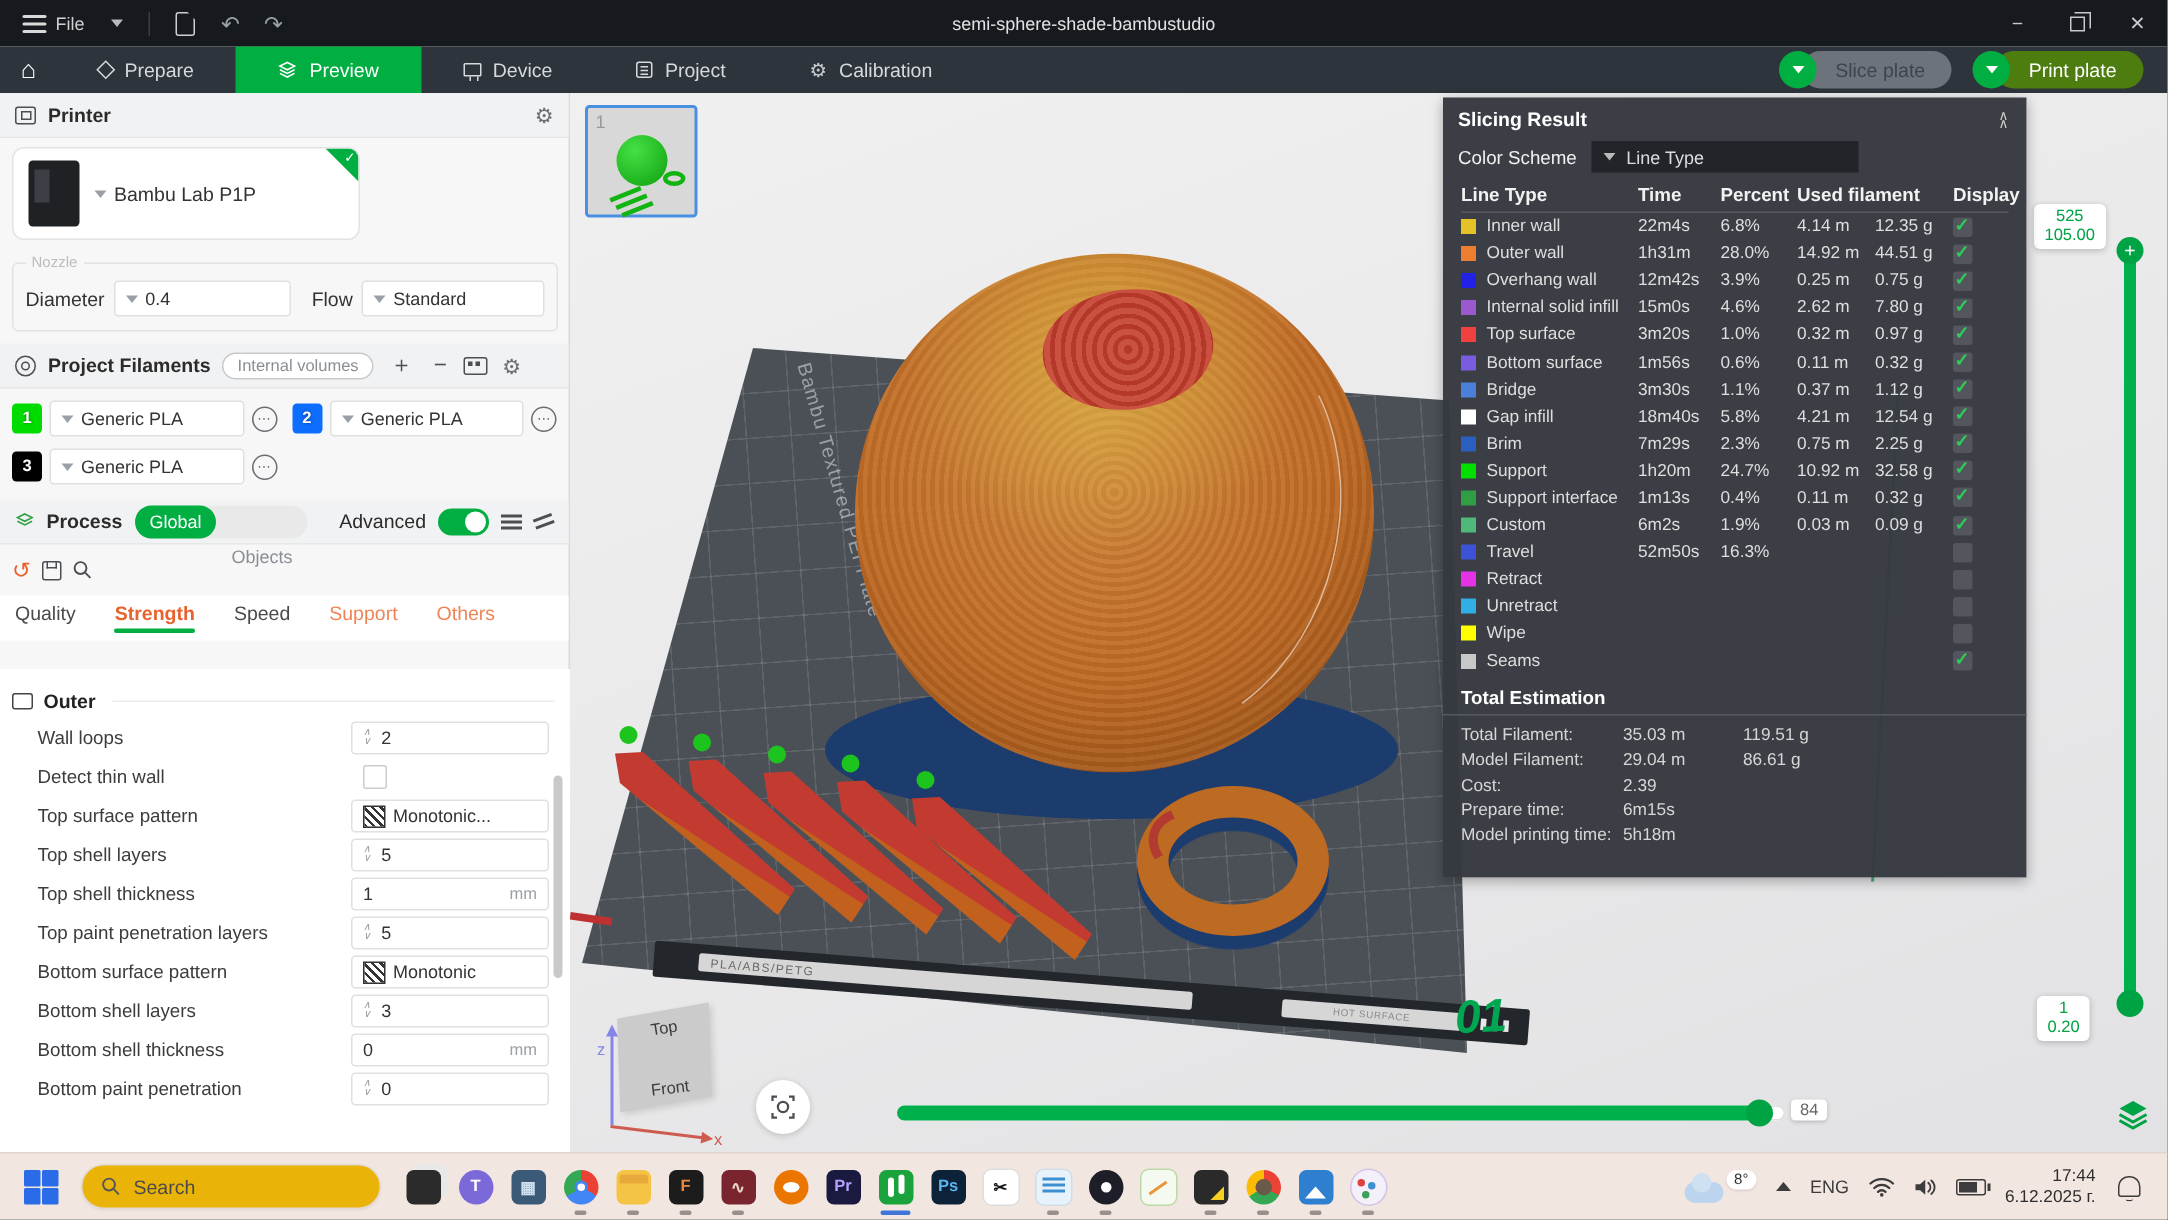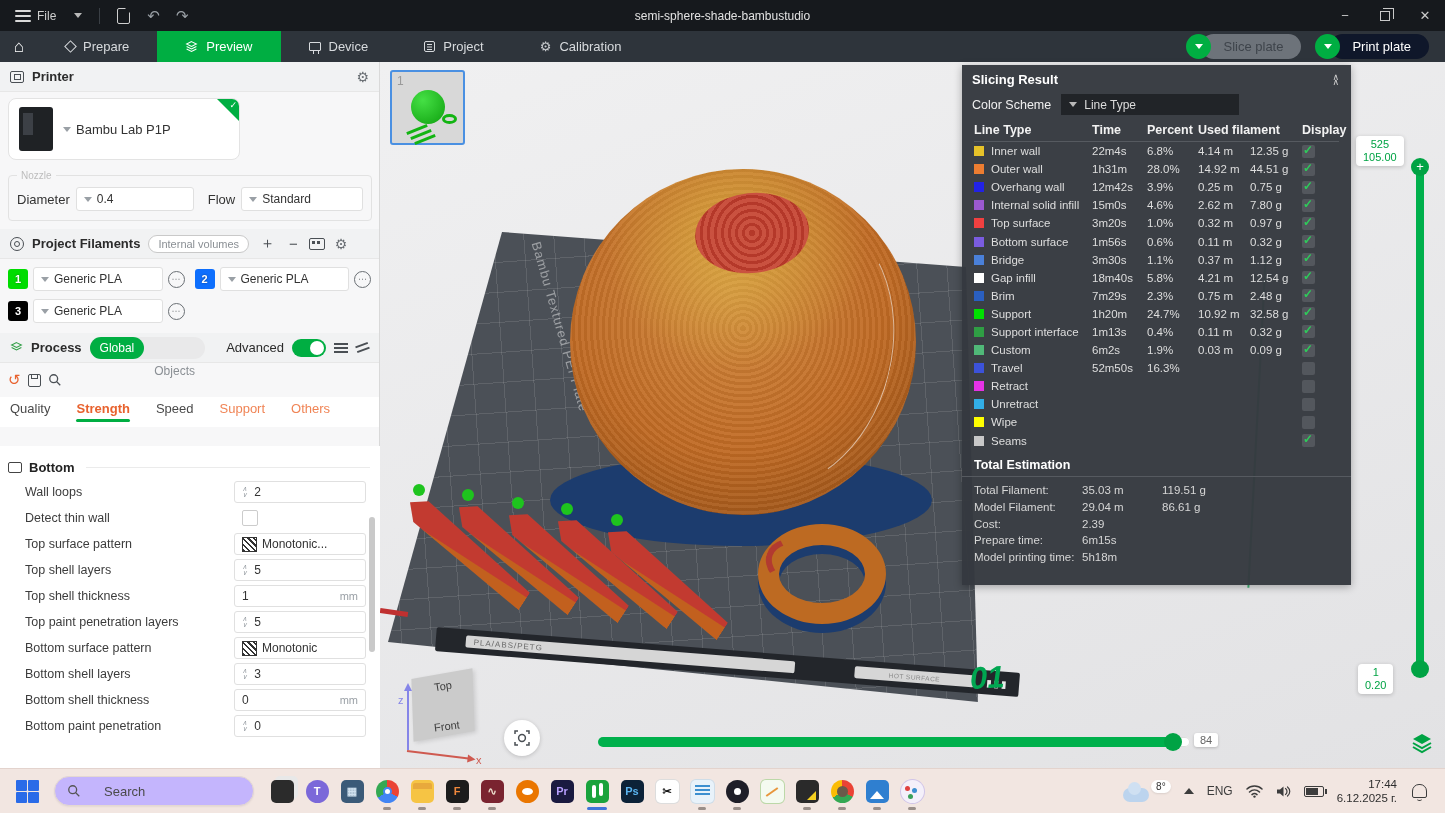--- a/index.html
+++ b/index.html
@@ -35,21 +35,21 @@
   .i-monitor::after { content:""; position:absolute; left:3px; bottom:-4px; width:4px; height:3px; border-left:1.5px solid currentColor; border-right:1.5px solid currentColor; }
   .i-doc { width:11px; height:11px; border:1.5px solid currentColor; border-radius:2px; position:relative; display:inline-block; }
   .i-doc::after { content:""; position:absolute; left:2px; top:2px; width:5px; height:1.2px; background:currentColor; box-shadow:0 2.5px 0 currentColor, 0 5px 0 currentColor; }
   svg.i-layers { width:13px; height:13px; }
   .nav-right { margin-left:auto; display:flex; align-items:center; gap:14px; padding-right:16px; }
   .plate-btn { display:flex; align-items:center; height:25px; }
   .drop-circle { width:25px; height:25px; border-radius:50%; background:#00ae42; display:flex; align-items:center; justify-content:center; z-index:2; }
   .drop-circle .cw { width:0; height:0; border-left:4px solid transparent; border-right:4px solid transparent; border-top:5px solid #fff; }
   .pill { height:25px; margin-left:-10px; padding:0 18px 0 22px; border-radius:13px; display:flex; align-items:center; font-size:13px; }
   .pill.gray { background:#6d737a; color:#3e444b; }
-  .pill.green { background:#0f172a; color:#fff; }
+  .pill.green { background:#4d7c0f; color:#fff; }
 
   
   .left-panel { position:absolute; left:0; top:62px; width:380px; height:706px; background:#f7f7f8; border-right:1px solid #d9d9d9; font-size:12px; color:#333; }
   .sec-head { display:flex; align-items:center; height:30px; padding:0 10px; background:#f1f2f3; border-bottom:1px solid #e7e7e7; gap:8px; }
   .sec-title { font-size:13px; font-weight:bold; color:#2b2b2b; }
   .gear { margin-left:auto; color:#6a6f74; font-size:14px; }
   .i-printer { width:14px; height:12px; border:1.5px solid #4a4f54; border-radius:2px; position:relative; display:inline-block; }
   .i-printer::after { content:""; position:absolute; left:3px; top:2px; width:5px; height:4px; border:1.2px solid #4a4f54; }
   .i-spool { width:14px; height:14px; border-radius:50%; border:1.5px solid #4a4f54; position:relative; display:inline-block; }
   .i-spool::after { content:""; position:absolute; inset:3px; border-radius:50%; border:1.2px solid #4a4f54; }
@@ -208,21 +208,21 @@
   .dchk { width:13px; height:13px; background:#53575d; border-radius:2px; justify-self:start; position:relative; }
   .dchk.on::after { content:"✓"; position:absolute; left:1px; top:-2px; color:#2ecc5a; font-size:12px; font-weight:bold; }
   .tot-title { font-weight:bold; color:#fff; font-size:12.5px; padding:8px 12px 4px 12px; }
   .tot-wrap { border-top:1px solid #565a60; margin:0 0px; padding:5px 12px 0 12px; }
   .tot-row { display:grid; grid-template-columns:108px 80px 1fr; height:16.8px; align-items:center; color:#d6d6d6; font-size:11.5px; }
 
   
   .taskbar { position:absolute; left:0; top:768px; width:1445px; height:45px; background:#f2e6e1; border-top:1px solid #e3d3cd; display:flex; align-items:center; padding:0 10px; gap:9px; }
   .start { width:23px; height:23px; display:grid; grid-template-columns:11px 11px; grid-template-rows:11px 11px; gap:1px; margin:0 6px; }
   .start i { background:#2a6be8; border-radius:1px; }
-  .search-pill { width:200px; height:30px; border-radius:15px; background:#c4b5fd; border:1px solid #e4d8d2; box-shadow:0 1px 2px rgba(0,0,0,.06); display:flex; align-items:center; gap:23px; padding:0 12px; color:#4a4a4a; font-size:13px; margin-right:6px; }
+  .search-pill { width:200px; height:30px; border-radius:15px; background:#eab308; border:1px solid #e4d8d2; box-shadow:0 1px 2px rgba(0,0,0,.06); display:flex; align-items:center; gap:8px; padding:0 12px; color:#4a4a4a; font-size:13px; margin-right:6px; }
   .tk { width:26px; height:26px; position:relative; display:flex; align-items:center; justify-content:center; flex:none; }
   .tk .dot { position:absolute; bottom:-6px; left:9px; width:8px; height:3px; border-radius:2px; background:#9a8f8a; }
   .tk .dot.active { left:3px; width:20px; background:#3f74d9; }
   .sq { width:23px; height:23px; border-radius:5px; display:flex; align-items:center; justify-content:center; font-weight:bold; font-size:11px; }
   .tk-bambu { background:#1aa33c; position:relative; }
   .tk-bambu::after { content:""; position:absolute; left:6px; top:5px; width:4px; height:13px; background:#fff; border-radius:2px; box-shadow:7px -2px 0 #fff; }
   .tray { margin-left:auto; display:flex; align-items:center; gap:13px; padding-right:8px; color:#3c3c3c; }
   .weather { display:flex; align-items:flex-start; gap:2px; }
   .cloud { width:26px; height:14px; background:#bcd4ee; border-radius:8px; position:relative; margin-top:8px; }
   .cloud::before { content:""; position:absolute; left:5px; top:-6px; width:13px; height:13px; border-radius:50%; background:#cfe0f2; }
@@ -428,21 +428,21 @@
       <span class="ptab">Quality</span>
       <span class="ptab active">Strength</span>
       <span class="ptab">Speed</span>
       <span class="ptab mod">Support</span>
       <span class="ptab mod">Others</span>
     </div>
 
     <div class="params">
       <div class="grp-head">
         <span class="i-walls"></span>
-        <span class="grp-title">Bottom</span>
+        <span class="grp-title">Outer</span>
         <span class="grp-line"></span>
       </div>
       <div class="prow">
         <span class="plabel">Wall loops</span>
         <div class="ctl">
           <span class="spin-arr">
               <i>∧</i>
               <i>∨</i>
             </span>
           <span>2</span>
@@ -742,21 +742,21 @@
           </div>
 
           <div class="trow">
             <span class="lt">
               <span class="swatch" style="background-color: rgb(42, 95, 192);"></span>
               <span>Brim</span>
             </span>
             <span>7m29s</span>
             <span>2.3%</span>
             <span>0.75 m</span>
-            <span>2.48 g</span>
+            <span>2.25 g</span>
             <span class="dchk on"></span>
           </div>
 
           <div class="trow">
             <span class="lt">
               <span class="swatch" style="background-color: rgb(0, 224, 0);"></span>
               <span>Support</span>
             </span>
             <span>1h20m</span>
             <span>24.7%</span>

